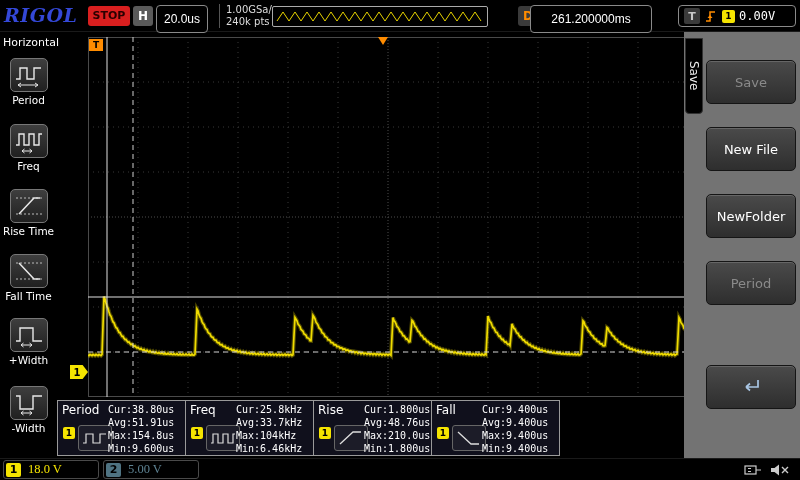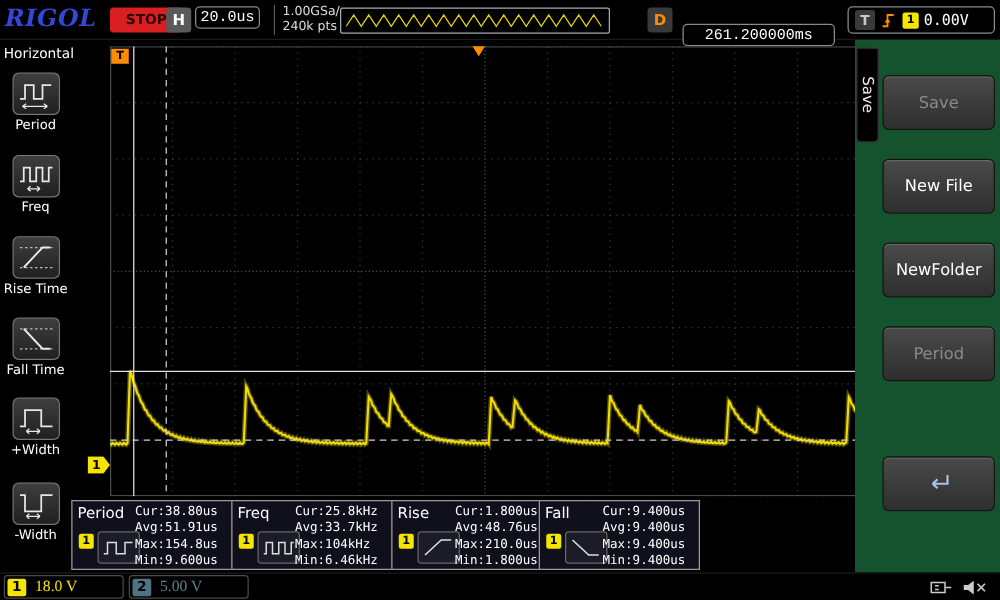--- a/index.html
+++ b/index.html
@@ -3,27 +3,27 @@
 <meta charset="utf-8">
 <style>
   * { margin:0; padding:0; box-sizing:border-box; }
   html,body { background:#111; }
   body { font-family:"DejaVu Sans","Liberation Sans",sans-serif; }
   #screen { position:relative; width:800px; height:480px; background:#000; overflow:hidden; }
 
   
   #topbar { position:absolute; left:0; top:0; width:800px; height:32px; background:#000; border-bottom:1px solid #1a1a1a; }
   .logo { position:absolute; left:4px; top:4px; font-size:19px; font-weight:bold; font-style:italic; color:#3448d8; letter-spacing:.5px; font-family:"DejaVu Serif","Liberation Serif",serif; }
-  .stop-btn { position:absolute; left:88px; top:6px; width:58px; height:20px; background:#d91f1f; border-radius:3px; color:#2a0000; font-size:11px; font-weight:bold; text-align:center; line-height:20px; }
+  .stop-btn { position:absolute; left:88px; top:6px; width:42px; height:20px; background:#d91f1f; border-radius:3px; color:#2a0000; font-size:11px; font-weight:bold; text-align:center; line-height:20px; }
   .key-badge { position:absolute; top:6px; width:20px; height:20px; border-radius:3px; font-size:12px; font-weight:bold; display:flex; align-items:center; justify-content:center; }
   .h-key { left:133px; background:#5a5a5a; color:#fff; }
   .d-key { left:518px; background:#3a3a3a; color:#ff8c00; }
-  .val-pill { position:absolute; top:5px; height:18px; border:1px solid #8a8a8a; border-radius:4px; background:#000; color:#fff; font-size:12px; display:flex; align-items:center; justify-content:center; font-family:Liberation Mono, monospace; }
+  .val-pill { position:absolute; top:5px; height:28px; border:1px solid #8a8a8a; border-radius:4px; background:#000; color:#fff; font-size:12px; display:flex; align-items:center; justify-content:center; font-family:Liberation Sans, sans-serif; }
   .h-val { left:156px; width:52px; }
-  .d-val { left:546px; width:122px;margin-top:14px; }
+  .d-val { left:530px; width:122px; }
   .sa-block { position:absolute; left:219px; top:4px; font-size:10px; color:#ddd; line-height:12px; border-left:1px solid #555; padding-left:6px; }
   .wavepos-box { position:absolute; left:272px; top:6px; width:216px; height:21px; border:1px solid #aaa; border-radius:2px; background:#000; }
   .t-pill { position:absolute; left:678px; top:5px; width:118px; height:22px; border:1px solid #8a8a8a; border-radius:4px; display:flex; align-items:center; gap:4px; padding:0 5px; }
   .t-key { width:16px; height:16px; background:#3a3a3a; color:#c8c8c8; border-radius:2px; font-size:11px; font-weight:bold; display:flex; align-items:center; justify-content:center; }
   .mini-badge { width:13px; height:13px; background:#f5e400; color:#000; border-radius:2px; font-size:9px; font-weight:bold; display:flex; align-items:center; justify-content:center; }
   .t-val { color:#fff; font-size:12px; font-family:"DejaVu Sans Mono","Liberation Mono",monospace; }
 
   
   #leftmenu { position:absolute; left:0; top:32px; width:57px; height:426px; background:#000; }
   .lm-title { position:absolute; left:3px; top:4px; color:#fff; font-size:11px; }
@@ -42,21 +42,21 @@
   #trig-level-marker { left:689px; top:365px; width:14px; height:14px; background:#ff8c00; color:#000; font-size:9px; padding-left:3px; clip-path:polygon(100% 0,30% 0,0 50%,30% 100%,100% 100%); }
 
   
   .mpanel { position:absolute; top:400px; width:129px; height:56px; background:#10101c; border:1px solid #9a9a9a; }
   .mp-title { position:absolute; left:4px; top:2px; color:#fff; font-size:12px; }
   .mp-ch { position:absolute; left:5px; top:26px; width:12px; height:12px; background:#f5e400; color:#000; border-radius:2px; font-size:9px; font-weight:bold; display:flex; align-items:center; justify-content:center; }
   .mp-icon { position:absolute; left:20px; top:24px; width:34px; height:26px; border:1px solid #666; border-radius:3px; background:#1c1c28; display:flex; align-items:center; justify-content:center; }
   .mp-vals { position:absolute; right:3px; top:2px; width:74px; color:#fff; font-size:10px; line-height:13px; font-family:"DejaVu Sans Mono","Liberation Mono",monospace; }
 
   
-  #rightmenu { position:absolute; left:684px; top:32px; width:116px; height:426px; background:#14532d; }
+  #rightmenu { position:absolute; left:684px; top:32px; width:116px; height:426px; background:#737373; }
   .save-tab { position:absolute; left:1px; top:6px; width:18px; height:76px; color:#eee; font-size:12px; writing-mode:vertical-rl; display:flex; align-items:center; justify-content:center; background:#000; border:1px solid #333; border-radius:0 0 4px 4px; }
   .rm-btn { position:absolute; left:22px; width:90px; height:44px; border:1px solid #151515; border-radius:5px; background:linear-gradient(#4a4a4a,#2e2e2e); color:#fff; font-size:13px; font-family:"DejaVu Sans","Liberation Sans",sans-serif; display:flex; align-items:center; justify-content:center; box-shadow:inset 0 1px 0 #666; cursor:pointer; }
   .rm-btn.disabled { color:#8a8a8a; }
 
   
   #bottombar { position:absolute; left:0; top:458px; width:800px; height:22px; background:#000; border-top:1px solid #1a1a1a; }
   .ch-block { position:absolute; top:1px; height:19px; border:1px solid #4a4a4a; border-radius:3px; display:flex; align-items:center; gap:7px; padding:0 6px 0 2px; }
   .ch1-block { left:3px; width:96px; }
   .ch2-block { left:103px; width:96px; }
   .ch-badge { width:15px; height:14px; border-radius:2px; color:#000; font-size:11px; font-weight:bold; display:flex; align-items:center; justify-content:center; }

